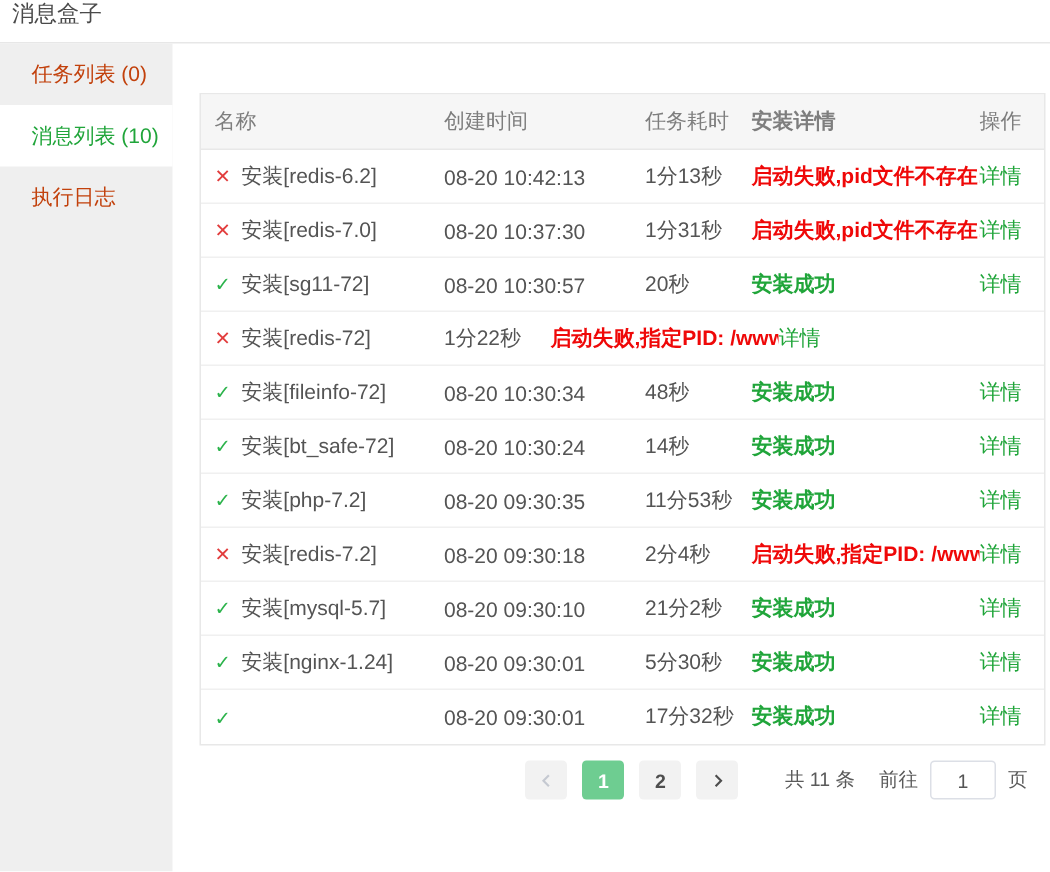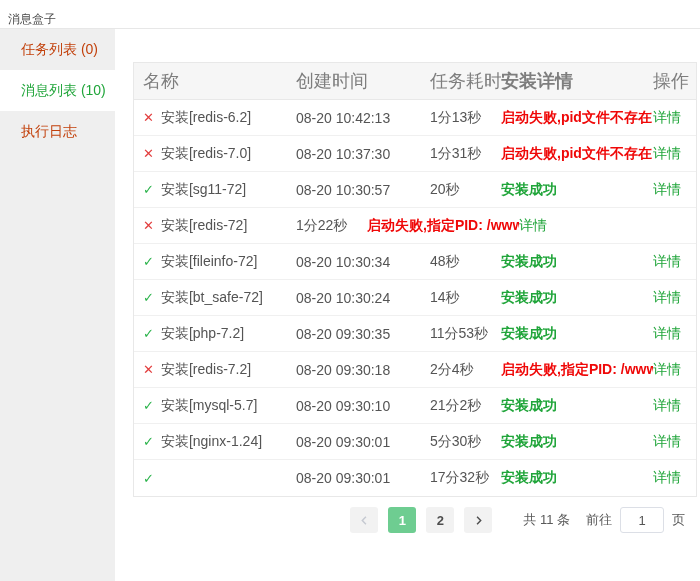--- a/index.html
+++ b/index.html
@@ -13,41 +13,41 @@
     position:relative;
     background:#fff;
     font-family:"Liberation Sans","DejaVu Sans",sans-serif;
     overflow:hidden;
     color:#545454;
   }
   
   .titlebar{
     height:29px;
     border-bottom:1px solid #e7e7e7;
-    display:flex;align-items:flex-end;
+    display:flex;align-items:flex-start;
     padding-left:8px;
-    font-size:12px;color:#4a4a4a;
+    font-size:15px;color:#4a4a4a;
   }
   
   .sidebar{
     position:absolute;left:0;top:29px;bottom:0;width:115px;
     background:#efefef;
   }
   .side-item{
     height:41px;display:flex;align-items:center;
     padding-left:21px;font-size:14px;color:#c2410c;cursor:pointer;
     white-space:nowrap;
   }
   .side-item.active{background:#fff;color:var(--green);}
   
   .main{position:absolute;left:133px;top:62px;width:564px;}
   .tbl{border:1px solid #e8e8e8;background:#fff;}
   .thead{
     display:flex;align-items:center;height:37px;
-    background:#f6f6f6;font-size:18px;color:#7e7e7e;
+    background:#f6f6f6;font-size:14px;color:#7e7e7e;
     border-bottom:1px solid #e8e8e8;
   }
   .trow{
     display:flex;align-items:center;height:36px;
     font-size:14px;color:#545454;background:#fff;
     border-bottom:1px solid #f0f0f0;
   }
   .trow:last-child{border-bottom:none;}
   .c{white-space:nowrap;overflow:hidden;flex-shrink:0;}
   .c1{width:162px;padding-left:9px;display:flex;align-items:center;}

